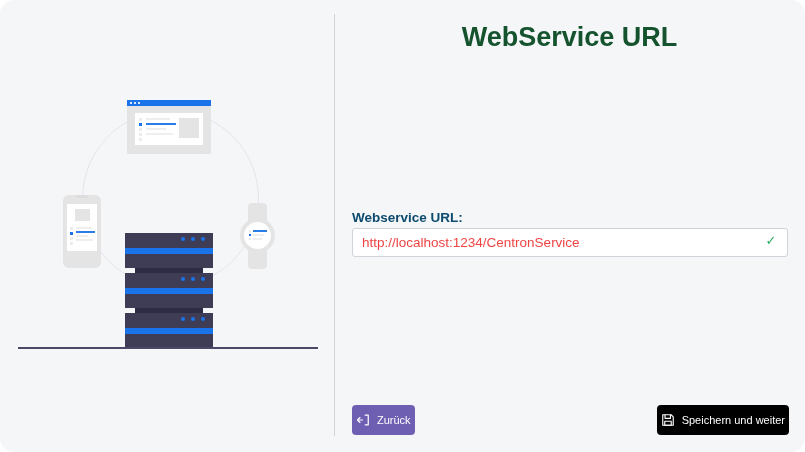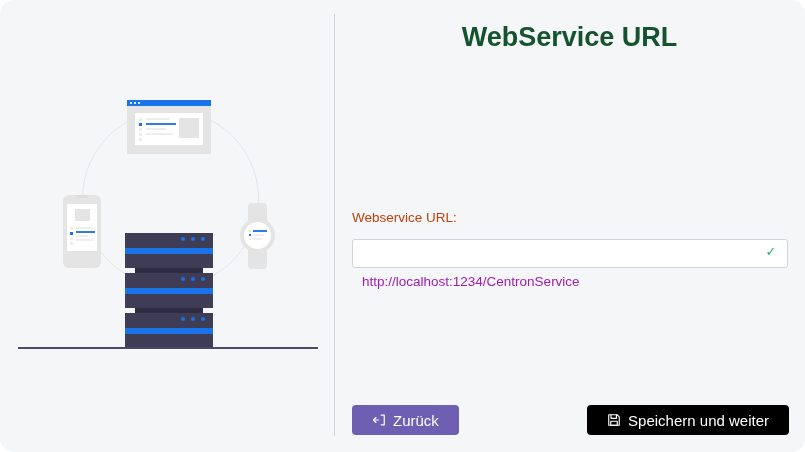--- a/index.html
+++ b/index.html
@@ -353,23 +353,23 @@
 
   .field-group {
     position: absolute;
     left: 18px;
     top: 210px;
     width: 436px;
   }
 
   .field-label {
     font-size: 13.5px;
-    font-weight: normal;
-    color: #c2410c;
-    margin-bottom: 14px;
+    font-weight: bold;
+    color: #0c4a6e;
+    margin-bottom: 3px;
     display: block;
   }
 
   .input-wrap {
     position: relative;
     width: 436px;
     height: 29px;
     background: #ffffff;
     border: 1px solid #ced4da;
     border-radius: 3px;
@@ -379,23 +379,22 @@
     position: absolute;
     left: 0; top: 0;
     width: 406px;
     height: 27px;
     border: none;
     outline: none;
     background: transparent;
     padding: 0 0 0 9px;
     font-family: "Liberation Sans", sans-serif;
     font-size: 13.5px;
-    color: #a21caf;
+    color: #ef4444;
     box-sizing: border-box;
-    margin-top: 28px;
   }
   .check-icon {
     position: absolute;
     right: 9px;
     top: 5px;
     width: 14px;
     height: 14px;
     color: #27ae60;
     line-height: 14px;
     font-size: 13px;
@@ -405,23 +404,23 @@
   
   .btn {
     position: absolute;
     display: inline-flex;
     align-items: center;
     gap: 7px;
     border: none;
     border-radius: 4px;
     color: #ffffff;
     font-family: "Liberation Sans", sans-serif;
-    font-size: 15px;
+    font-size: 11px;
     cursor: pointer;
-    padding: 0 20px;
+    padding: 0 4px;
     height: 30px;
     box-sizing: border-box;
   }
   .btn-back {
     left: 18px;
     top: 405px;
     background: #6f5fb3;
   }
   .btn-save {
     right: 16px;

